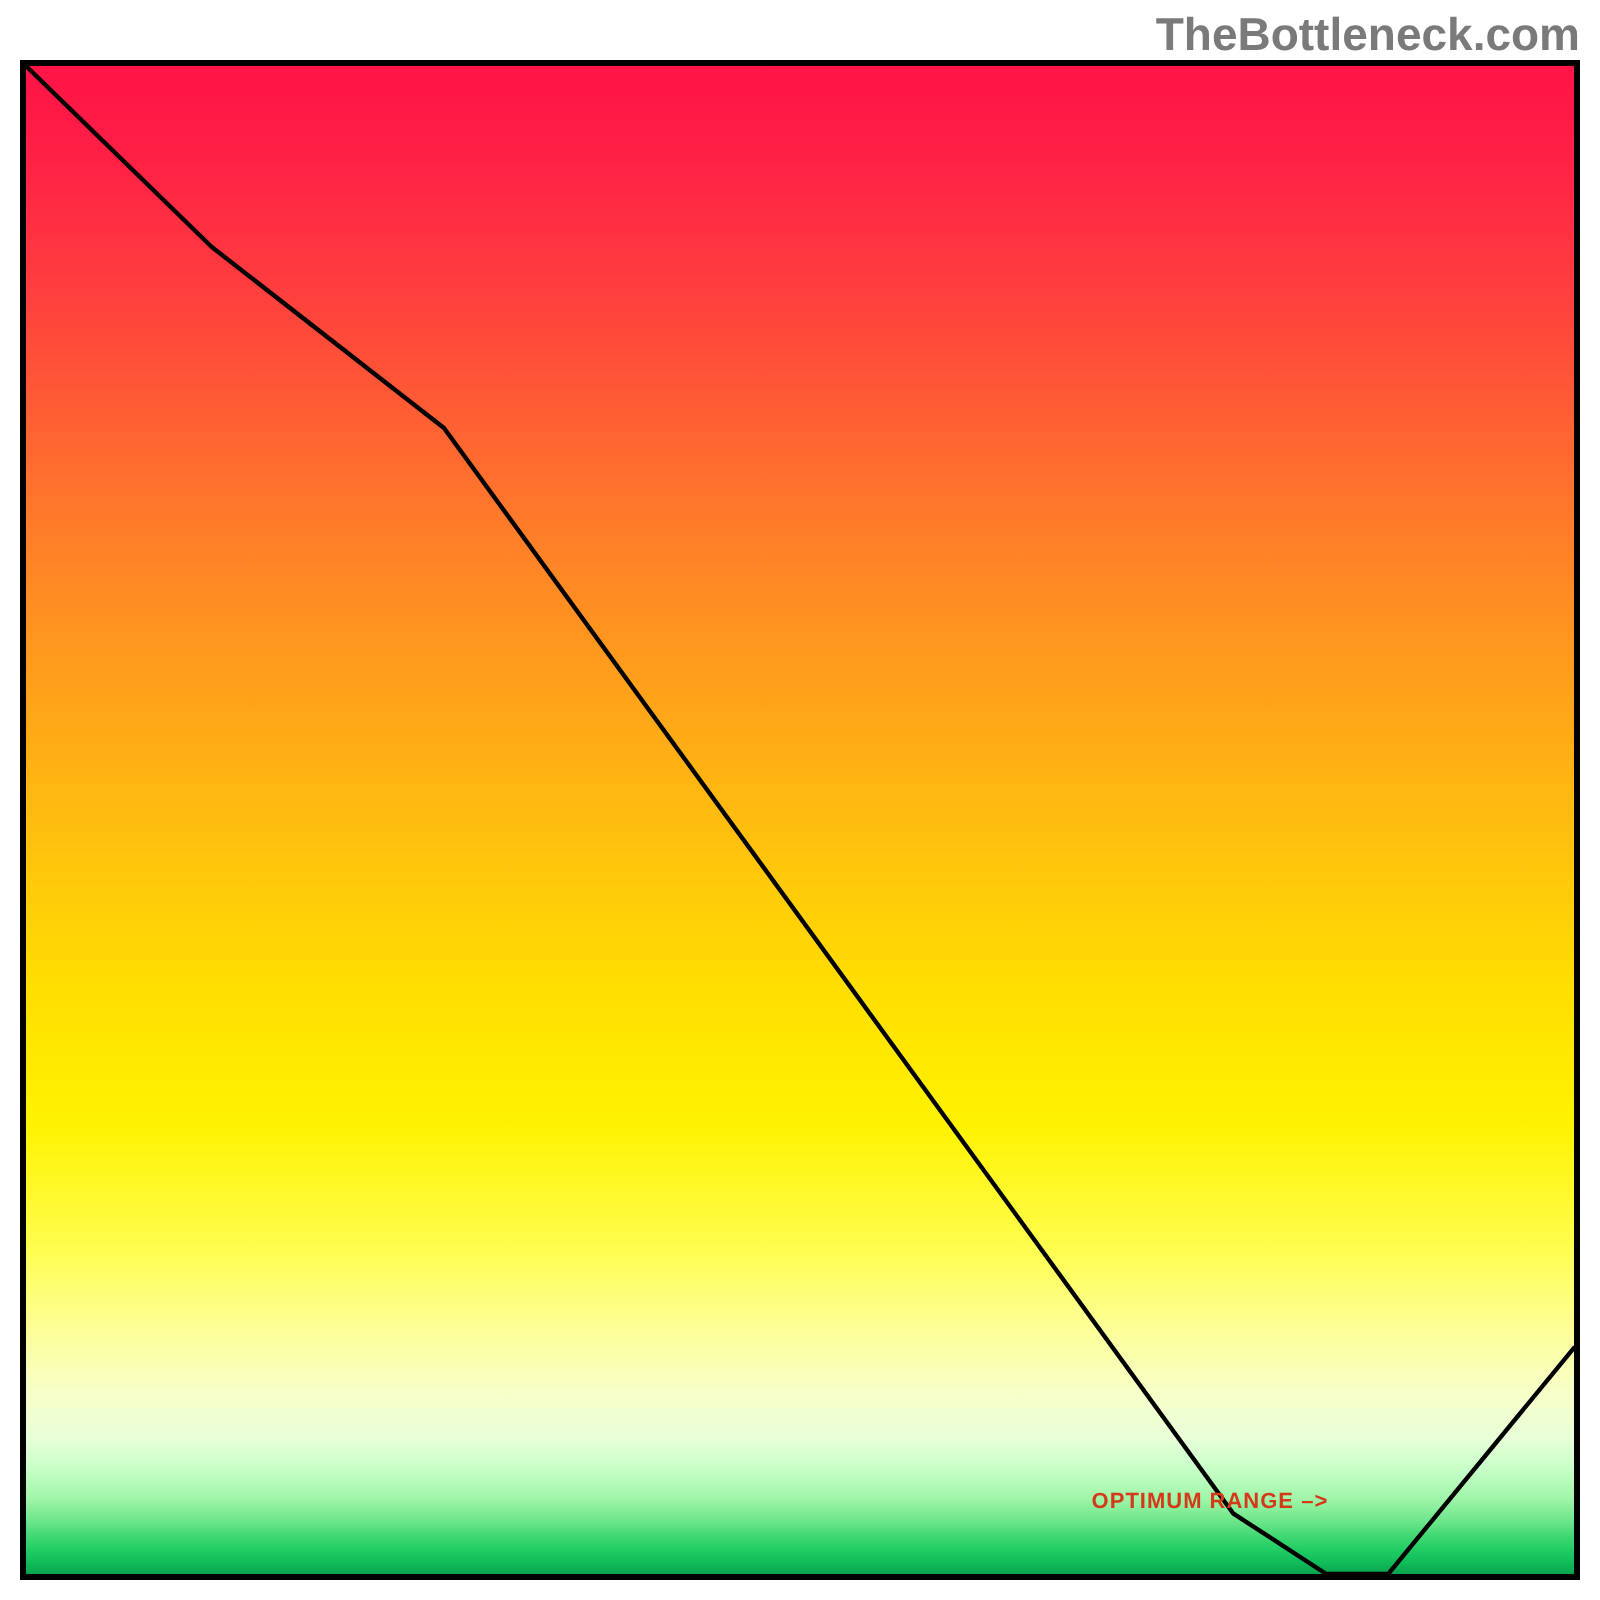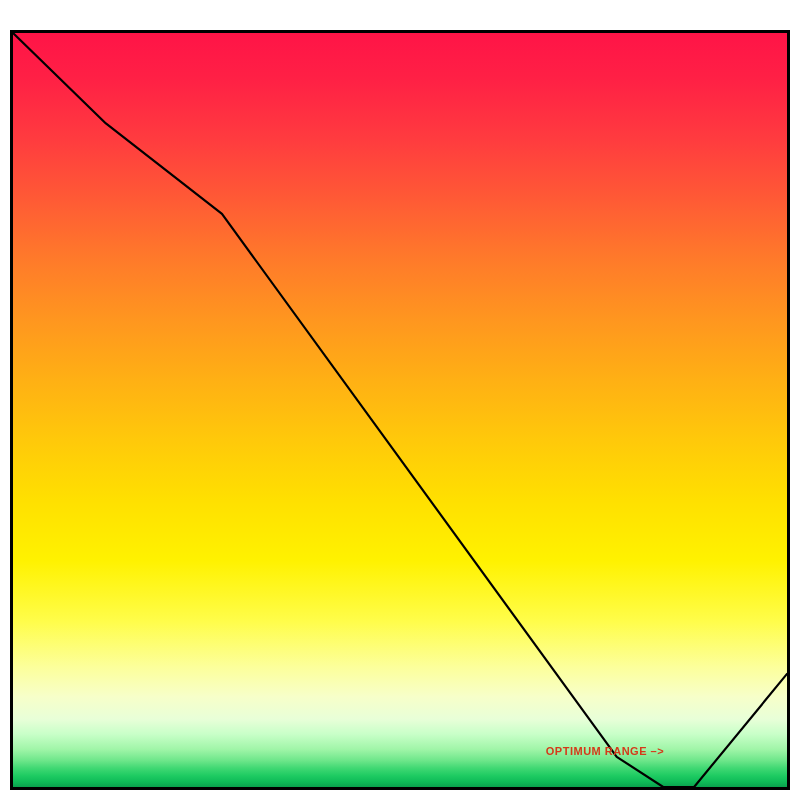--- a/index.html
+++ b/index.html
@@ -68,20 +68,21 @@
     font-weight: bold;
     color: #d43a1a;
     letter-spacing: 0.5px;
   }
 </style>
 </head>
 <body>
 
 <div class="chart-container">
 
+  <div class="watermark">TheBottleneck.com</div>
 
   <div class="plot-area">
     <div class="gradient-bg"></div>
 
     <svg class="curve" viewBox="0 0 780 760" preserveAspectRatio="none">
       <path id="curve-path" fill="none" stroke="#000" stroke-width="2.2" stroke-linejoin="round" stroke-linecap="round" d="M0.0 0.0 L93.6 91.2 L210.6 182.4 L608.4 729.6 L655.2 760.0 L686.4 760.0 L780.0 646.0"></path>
     </svg>
 
     <div class="optimal-label" id="optimal-label" style="left: 532.8px; top: 712px;">OPTIMUM RANGE –&gt;</div>
   </div>

